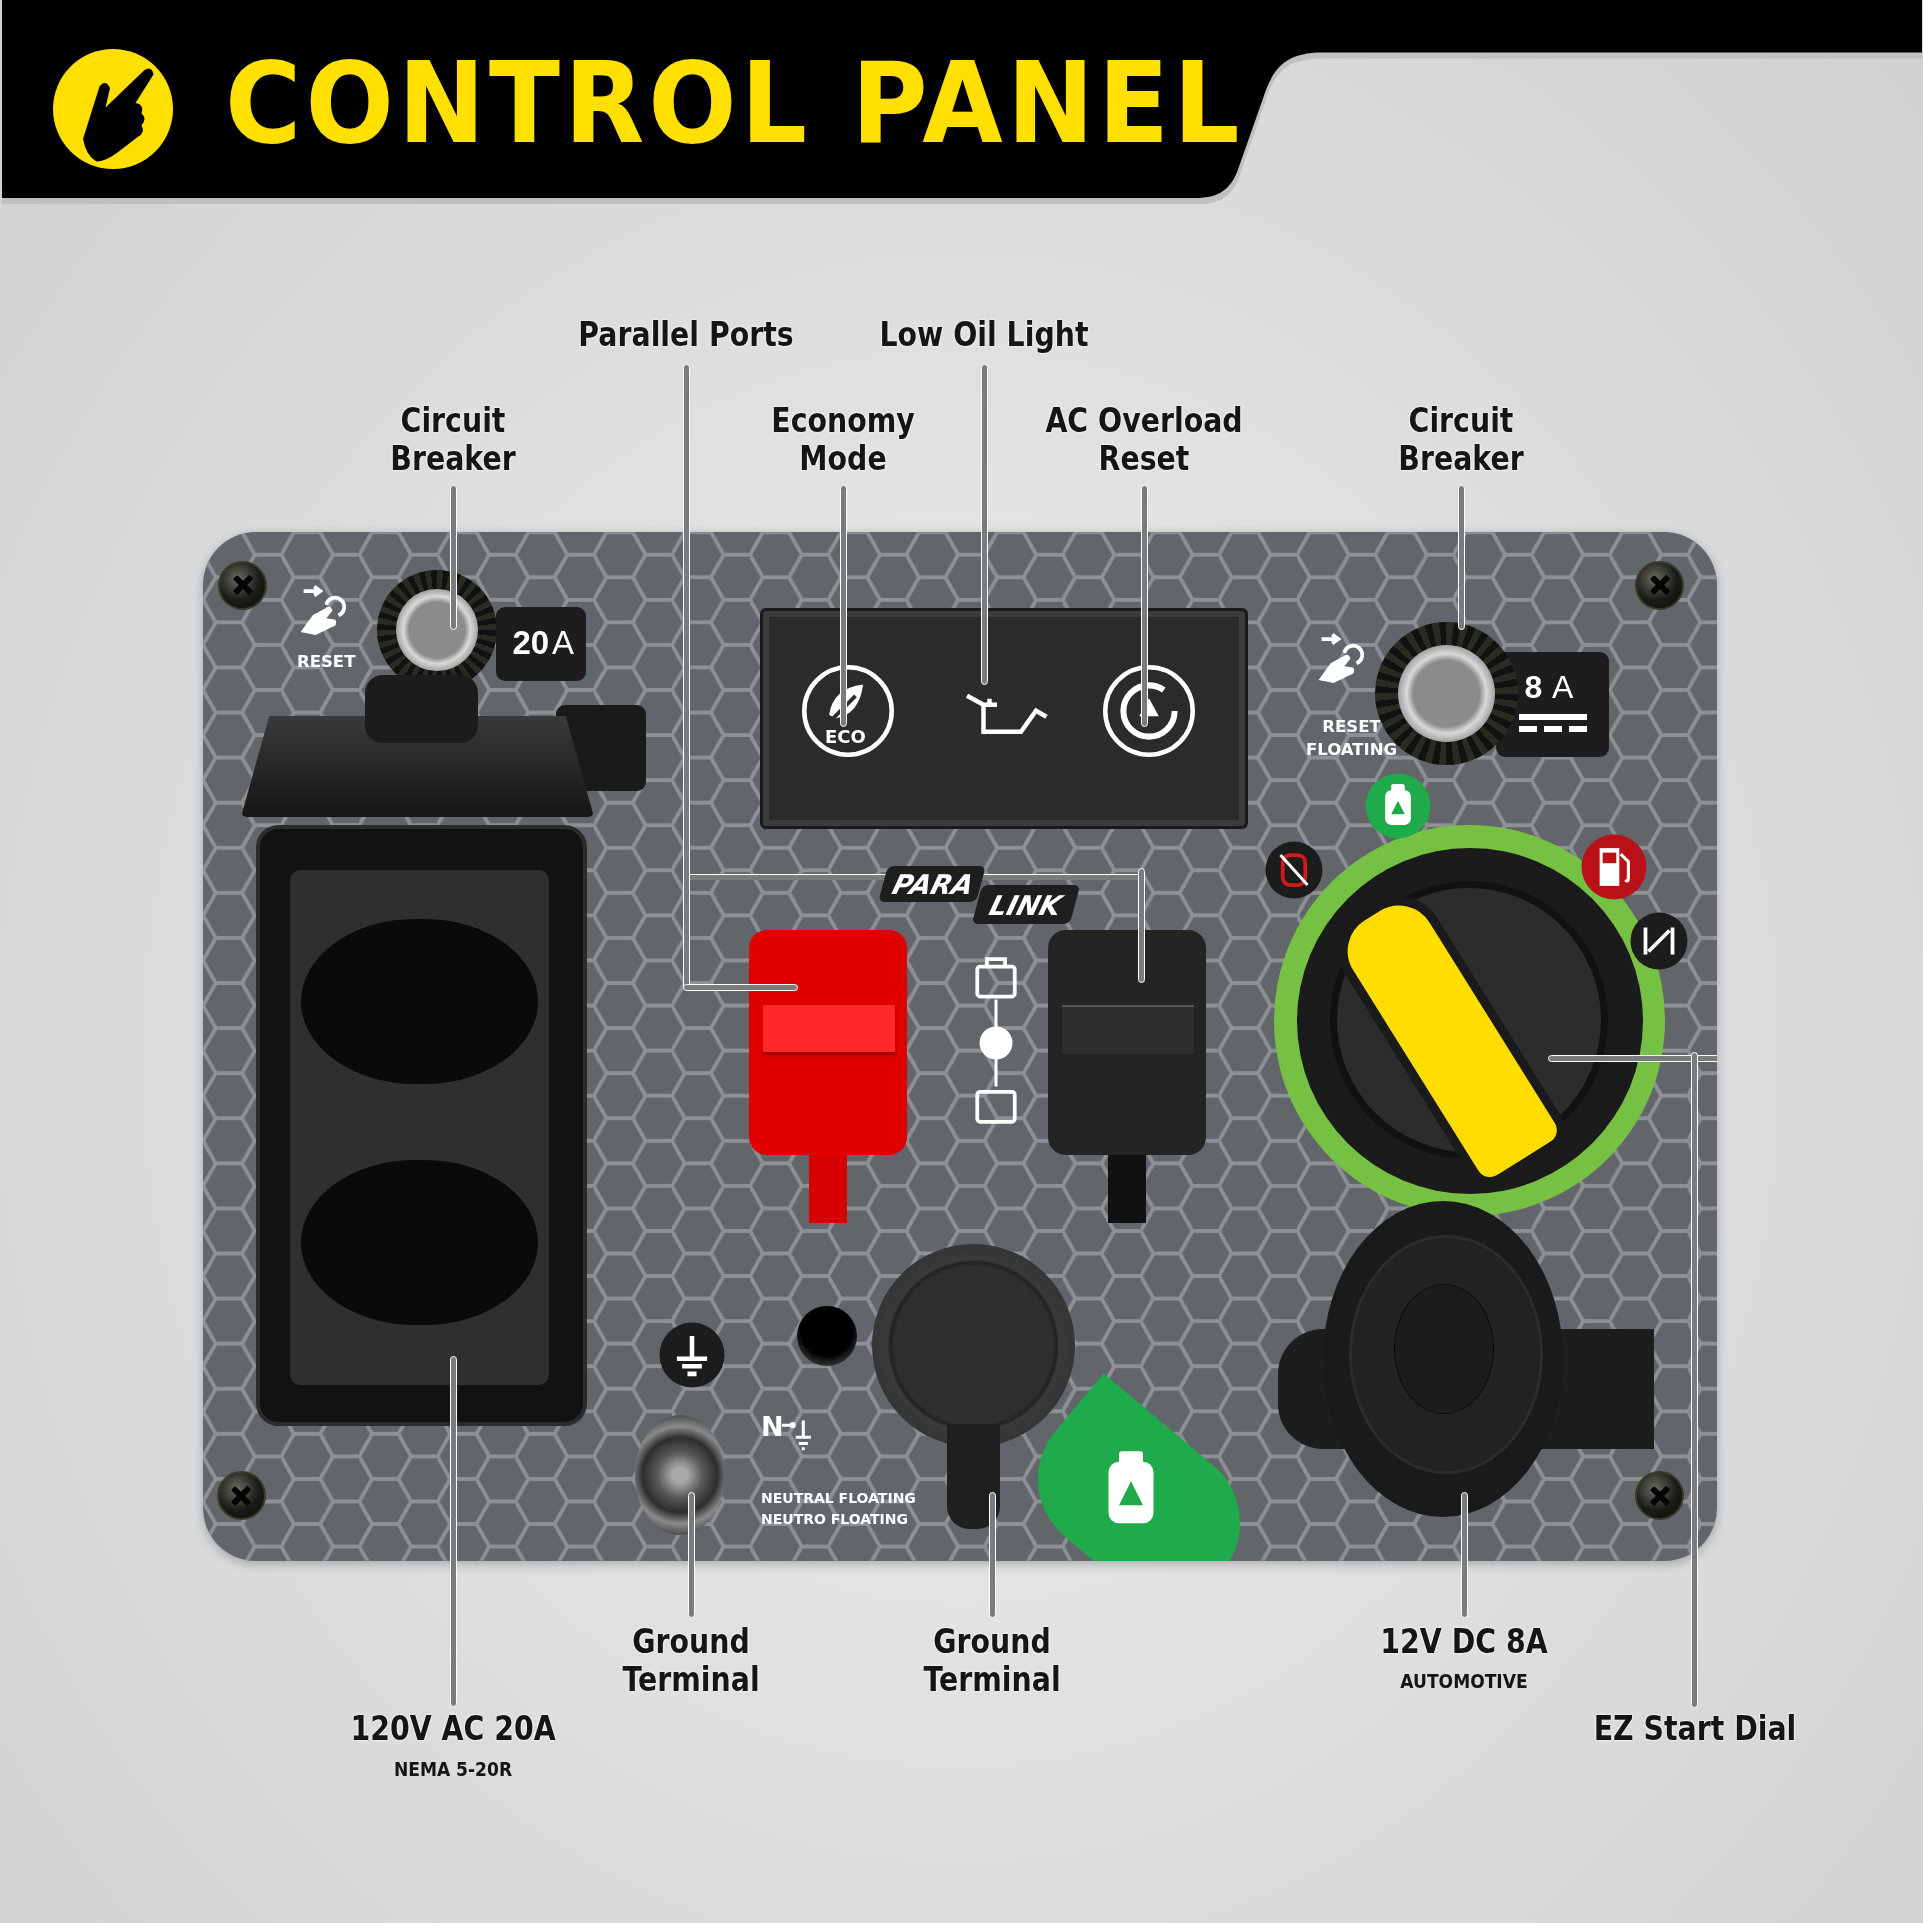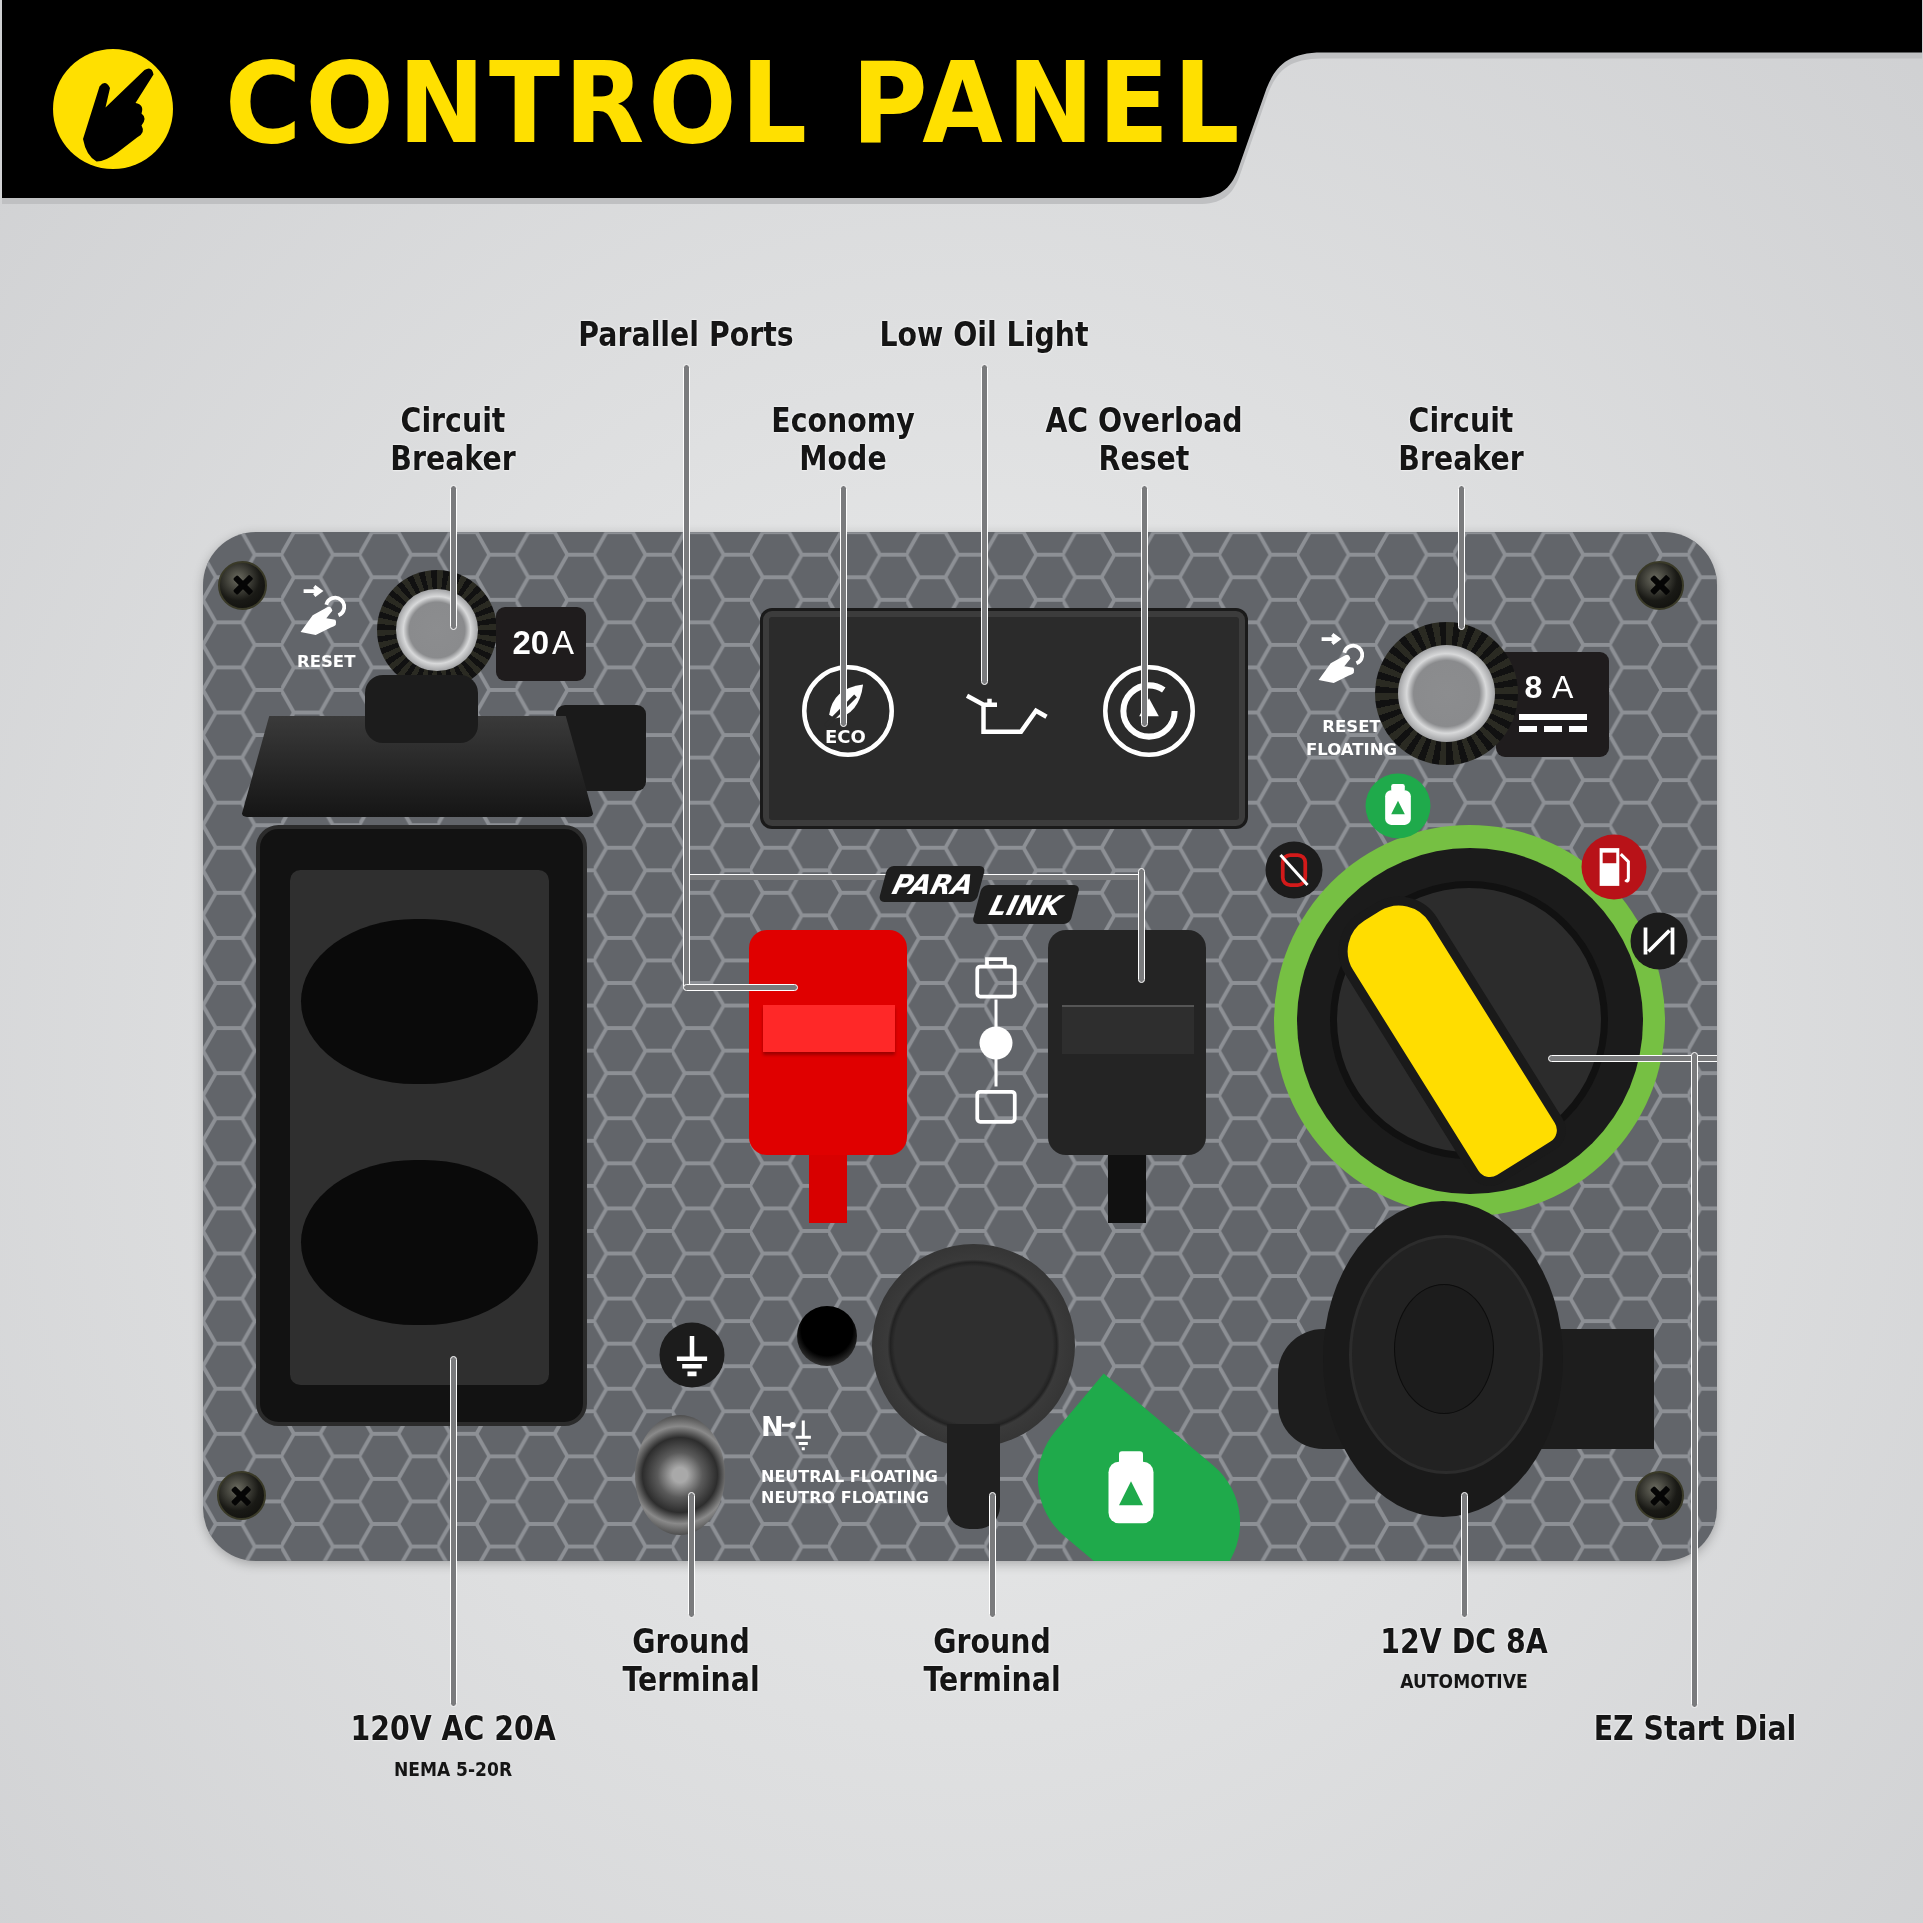--- a/index.html
+++ b/index.html
@@ -99,21 +99,21 @@
   <div class="abs" style="left:38px;top:143px;width:353px;height:759px">
     <div class="abs" style="left:0;top:41px;width:353px;height:101px;background:linear-gradient(#3a3a3a,#151515);border-radius:22.5px 22.5px 6px 6px;clip-path:polygon(8% 0,92% 0,100% 100%,0 100%);"></div>
     <div class="abs" style="left:124px;top:0;width:113px;height:68px;background:#1c1c1c;border-radius:18px;"></div>
     <div class="abs" style="left:15px;top:150px;width:331px;height:601px;background:#121212;border-radius:22.5px;border:4.5px solid #2b2b2b;box-sizing:border-box;">
       <div class="abs" style="left:30px;top:41px;width:259px;height:515px;background:#2f2f2f;border-radius:10.5px;"></div>
       <div class="abs" style="left:41px;top:90px;width:237px;height:165px;background:#0a0a0a;border-radius:48%/50%;"></div>
       <div class="abs" style="left:41px;top:331px;width:237px;height:165px;background:#0a0a0a;border-radius:48%/50%;"></div>
     </div>
   </div>
 
-  <div class="abs" style="left:560px;top:79px;width:470px;height:203px;background:#2b2b2b;border:6px solid #3c3c3c;border-radius:9px;box-shadow:0 0 0 3px #1a1a1a;">
+  <div class="abs" style="left:560px;top:79px;width:470px;height:203px;background:#2b2b2b;border:6px solid #3c3c3c;border-radius:3px;box-shadow:0 0 0 3px #1a1a1a;">
     <svg class="abs" style="left:30px;top:45px" width="98" height="98" viewBox="0 0 130 130">
       <circle cx="65" cy="65" r="58" stroke="#fff" stroke-width="6" fill="none"></circle>
       <path d="M40 70 Q45 35 85 30 Q80 70 48 75 Z" fill="#fff"></path>
       <path d="M35 85 L75 45" stroke="#2b2b2b" stroke-width="5"></path>
     </svg>
     <div class="abs txtw" style="left:56px;top:109px;font-size:18px">ECO</div>
     <svg class="abs" style="left:192px;top:71px" width="90" height="53" viewBox="0 0 120 70">
       <path d="M8 10 L30 22 H48 M38 14 V22 M30 22 V58 H80 L100 30 L114 38" stroke="#fff" stroke-width="6" fill="none"></path>
     </svg>
     <svg class="abs" style="left:331px;top:45px" width="98" height="98" viewBox="0 0 130 130">
@@ -204,21 +204,21 @@
 
   <div class="abs" style="left:594px;top:774px;width:60px;height:60px;border-radius:50%;background:radial-gradient(circle at 50% 40%,#000 55%,#3a3a3a 80%,#999 100%)"></div>
 
   <div class="abs" style="left:432px;top:883px;width:90px;height:120px;border-radius:50%;background:radial-gradient(circle,#a9a9a9 10%,#5a5a5a 30%,#2d2d2d 50%,#8a8a8a 65%,#3a3a3a 85%)"></div>
 
   <div class="abs txtw" style="left:558px;top:879px;font-size:27px">N</div>
   <svg class="abs" style="left:579px;top:881px" width="38" height="38" viewBox="0 0 50 50">
     <path d="M0 16 H14 M28 10 V32 M18 32 H38 M22 40 H34 M26 47 H30" stroke="#fff" stroke-width="4"></path>
       <circle cx="14" cy="16" r="4" fill="#fff"></circle>
   </svg>
-  <div class="abs txtw" style="left:558px;top:934px;font-size:16px;line-height:21px">
+  <div class="abs txtw" style="left:558px;top:956px;font-size:14px;line-height:21px">
     <div>NEUTRAL FLOATING</div>
     <div>NEUTRO FLOATING</div>
   </div>
 
   <div class="abs" style="left:827px;top:894px;width:218px;height:150px;background:#1faa4b;border-radius:0 75px 75px 75px;transform:rotate(40deg);"></div>
   <svg class="abs" style="left:898px;top:913px" width="60" height="83" viewBox="0 0 80 110">
     <rect x="10" y="22" width="60" height="82" rx="14" fill="#fff"></rect>
       <rect x="24" y="8" width="32" height="18" rx="4" fill="#fff"></rect>
     <path d="M40 48 L56 80 H24 Z" fill="#1faa4b"></path>
   </svg>

